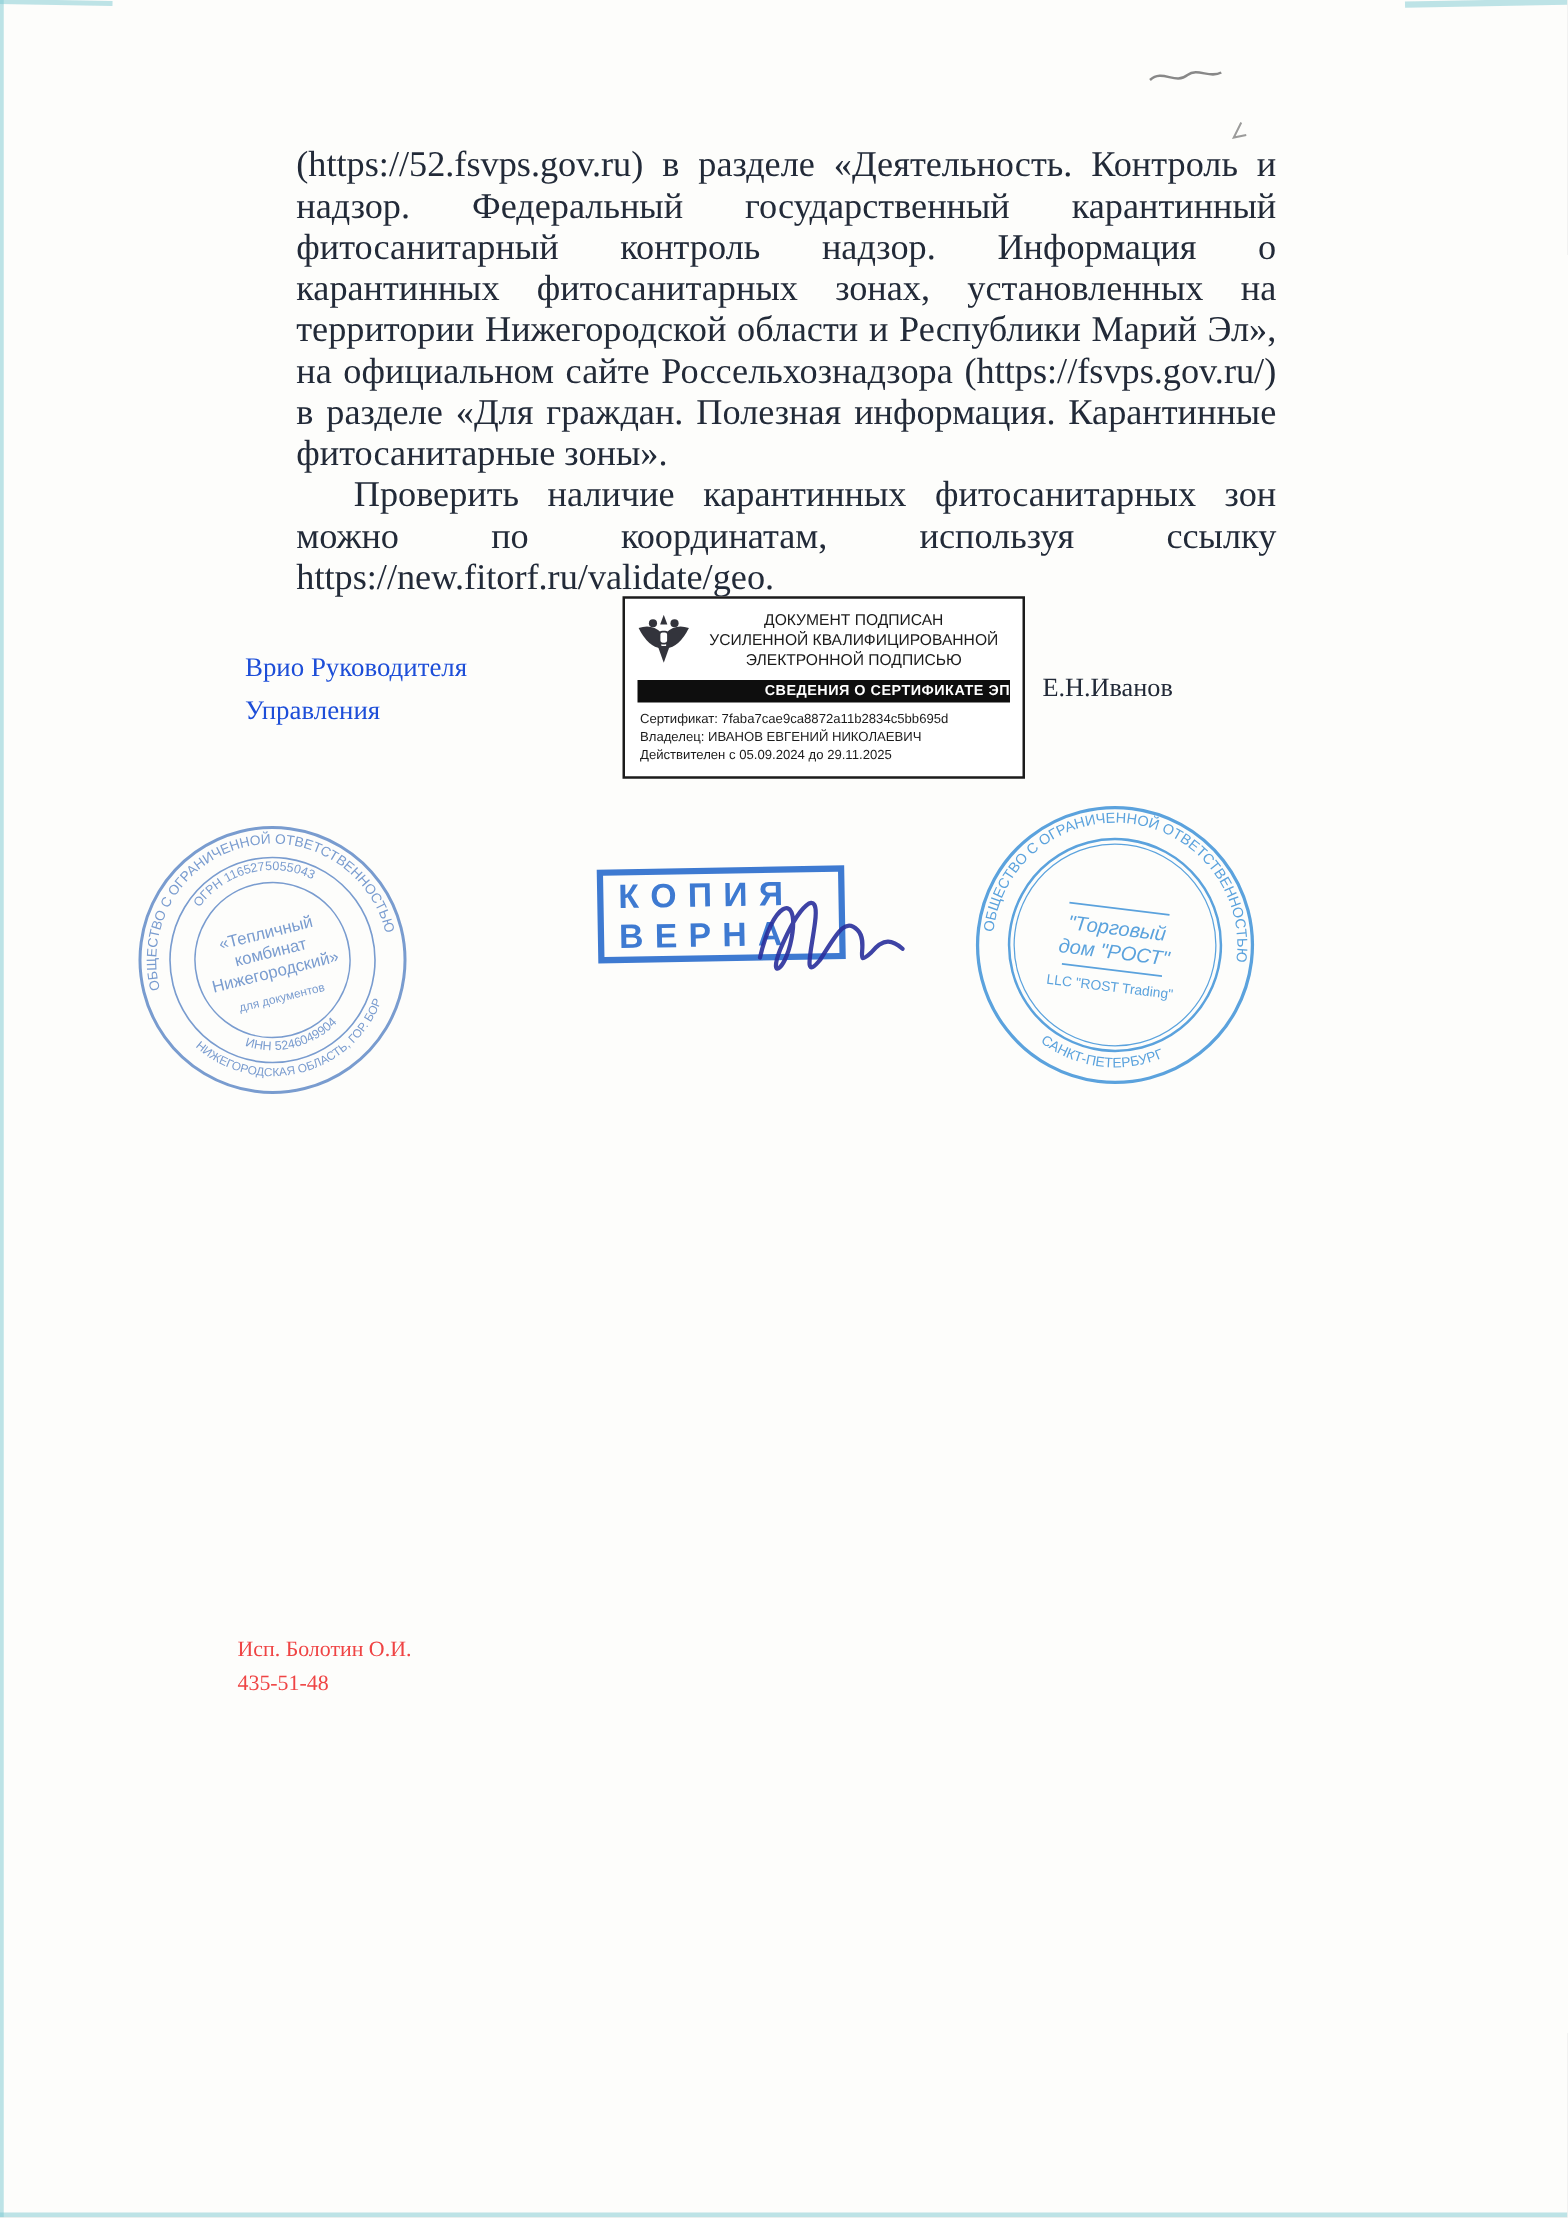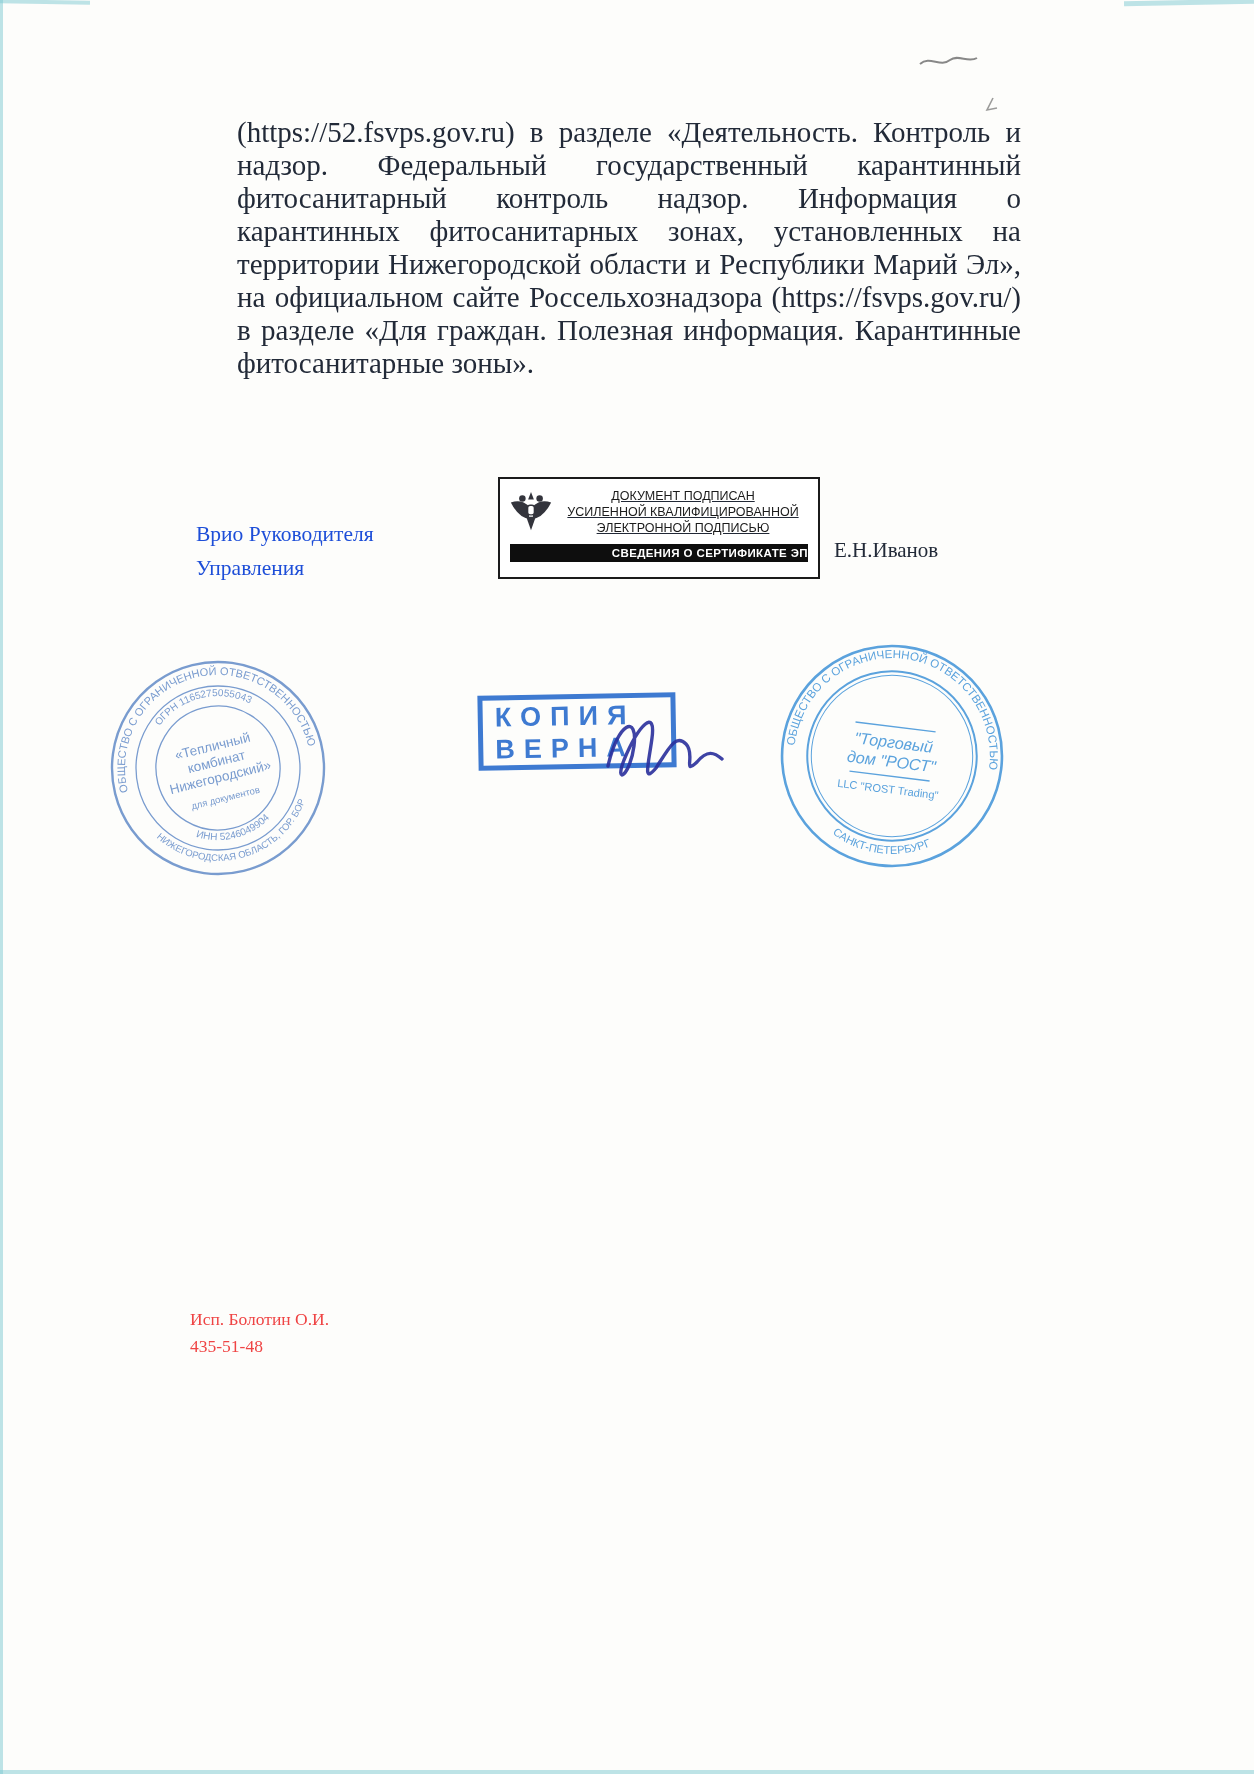--- a/index.html
+++ b/index.html
@@ -26,21 +26,21 @@
     position:absolute; left:805px; top:538px;
     font-size:21px; color:#222a38;margin-left:29px;
   }
 
   
   .esign {
     position:absolute; left:498px; top:477px; width:322px;
     background:#fff; border:2px solid #1b1b1b; padding:8px 0 9px;
     box-sizing:border-box;
   }
-  .esign-top { display:flex; align-items:center; padding:0 10px 0 8px;text-decoration:underline; }
+  .esign-top { display:flex; align-items:center; padding:0 10px 0 8px; }
   .esign-emblem { width:46px; height:50px; flex:0 0 46px; margin-right:4px; }
   .esign-header {
     flex:1; text-align:center; font-family:"Liberation Sans", sans-serif;
     font-size:12.5px; line-height:16px; color:#1b1b1b; font-weight:500;
   }
   .esign-bar {
     margin:7px 10px 6px; background:#0e0e0e; color:#ffffff;
     font-family:"Liberation Sans", sans-serif; font-size:11.5px; font-weight:700;
     letter-spacing:.4px; text-align:right; padding:3px 0;
   }
@@ -96,20 +96,21 @@
   <div class="edge edge-top-r"></div>
   <svg class="mark" style="left:918px;top:52px;" width="62" height="18">
     <path d="M2,12 C12,3 22,16 32,8 C40,2 50,11 59,6" fill="none" stroke="#4a4a4a" stroke-width="2" opacity="0.65"></path>
   </svg>
   <svg class="mark" style="left:984px;top:96px;" width="16" height="18">
     <path d="M9,2 L3,14 L13,12" fill="none" stroke="#5a5a5a" stroke-width="1.6" opacity="0.6"></path>
   </svg>
 
   <div class="body-text">
     <p>(https://52.fsvps.gov.ru) в разделе «Деятельность. Контроль и надзор. Федеральный государственный карантинный фитосанитарный контроль надзор. Информация о карантинных фитосанитарных зонах, установленных на территории Нижегородской области и Республики Марий Эл», на официальном сайте Россельхознадзора (https://fsvps.gov.ru/) в разделе «Для граждан. Полезная информация. Карантинные фитосанитарные зоны».</p>
+    <p class="indent">Проверить наличие карантинных фитосанитарных зон можно по координатам, используя ссылку https://new.fitorf.ru/validate/geo.</p>
   </div>
 
   <div class="position-block">
     <div>Врио Руководителя</div>
     <div>Управления</div>
   </div>
   <div class="signer-name">Е.Н.Иванов</div>
 
   <div class="esign">
     <div class="esign-top">
@@ -124,20 +125,25 @@
           <rect x="20.5" y="18" width="7" height="10" rx="2.5" fill="#ffffff" stroke="#33343c" stroke-width="1.4"></rect>
         </g>
       </svg>
       <div class="esign-header">
         <div>ДОКУМЕНТ ПОДПИСАН</div>
         <div>УСИЛЕННОЙ КВАЛИФИЦИРОВАННОЙ</div>
         <div>ЭЛЕКТРОННОЙ ПОДПИСЬЮ</div>
       </div>
     </div>
     <div class="esign-bar">СВЕДЕНИЯ О СЕРТИФИКАТЕ ЭП</div>
+    <div class="esign-lines">
+      <div>Сертификат:  7faba7cae9ca8872a11b2834c5bb695d</div>
+      <div>Владелец:  ИВАНОВ ЕВГЕНИЙ НИКОЛАЕВИЧ</div>
+      <div>Действителен с 05.09.2024 до 29.11.2025</div>
+    </div>
   </div>
 
   <div class="stamp left-stamp">
     <svg viewBox="0 0 224 224" width="224" height="224">
       <defs>
         <path id="lsOuterTop" d="M 31.5,158.5 A 93,93 0 1 1 192.5,158.5" fill="none"></path>
         <path id="lsOuterBottom" d="M 31.5,158.5 A 93,93 0 0 0 192.5,158.5" fill="none"></path>
         <path id="lsInnerTop" d="M 49.6,148 A 72,72 0 1 1 174.4,148" fill="none"></path>
         <path id="lsInnerBottom" d="M 56.8,158.3 A 72,72 0 0 0 167.2,158.3" fill="none"></path>
       </defs>

